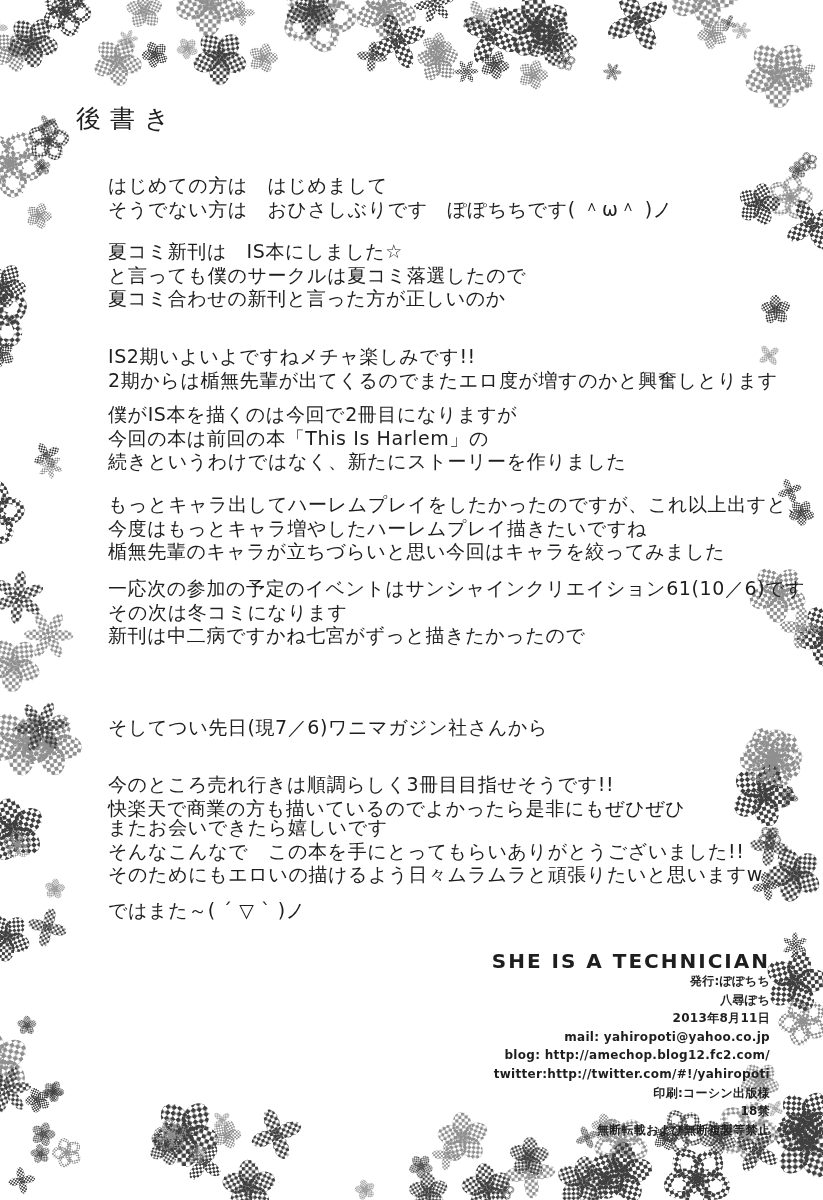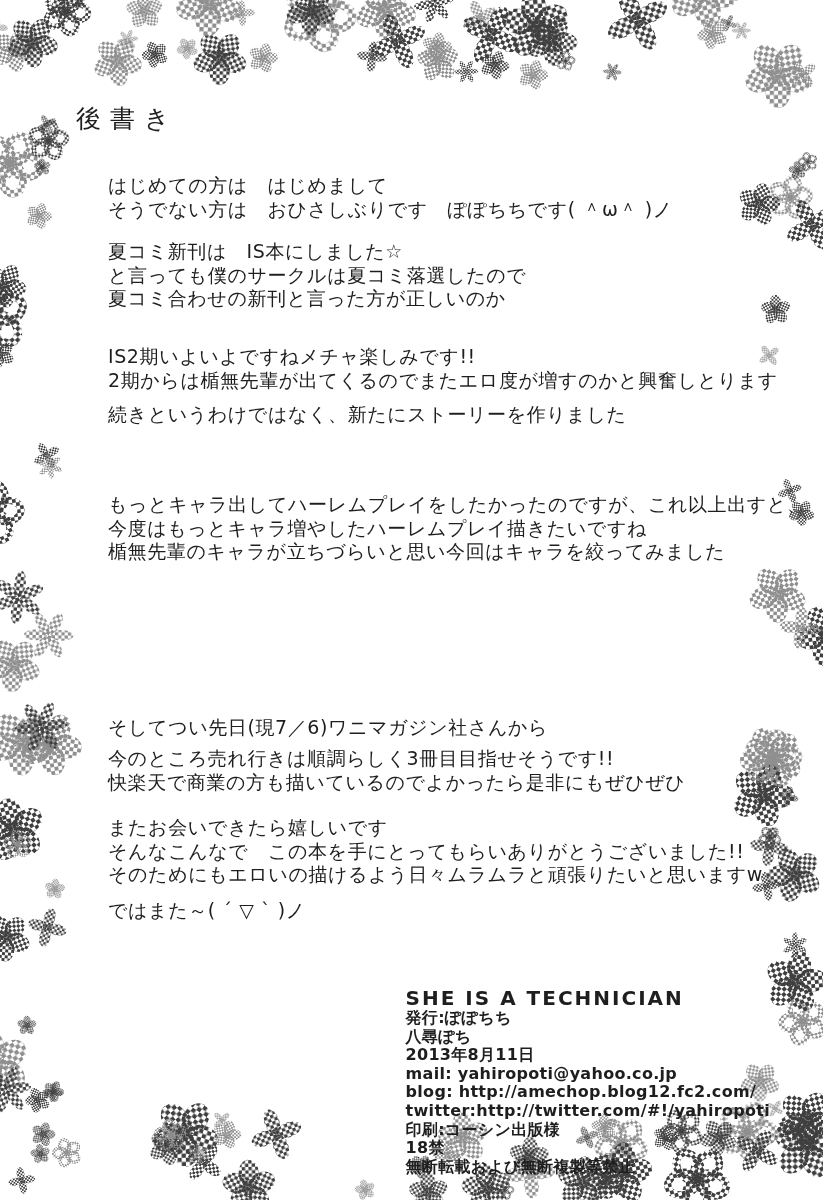--- a/index.html
+++ b/index.html
@@ -18,24 +18,24 @@
     position:absolute;left:76px;top:102px;
     font-size:25px;font-weight:normal;letter-spacing:9px;margin:0;
     white-space:nowrap;
   }
   .block{position:absolute;left:76px;white-space:nowrap;margin-left:32px;}
   .line{
     font-size:19px;line-height:23.5px;letter-spacing:0.6px;
     white-space:nowrap;
   }
   .colophon{
-    position:absolute;right:53px;top:987px;z-index:2;
-    font-weight:bold;white-space:nowrap;
-  }
-  .credit-line{font-size:16px;line-height:18.6px;letter-spacing:0.3px;}
+    position:absolute;right:53px;top:950px;z-index:2;
+    text-align:right;font-weight:bold;white-space:nowrap;
+  }
+  .credit-line{font-size:12px;line-height:18.6px;letter-spacing:0.3px;}
   .credit-title{font-size:20px;line-height:22px;letter-spacing:2px;}
 </style>
 </head>
 <body>
 
 <div class="page">
 
   <svg id="border-svg" width="823" height="1200" viewBox="0 0 823 1200">
     <defs>
       <pattern id="htd" width="3" height="3" patternUnits="userSpaceOnUse">
@@ -223,35 +223,42 @@
       <div class="line">と言っても僕のサークルは夏コミ落選したので</div>
       <div class="line">夏コミ合わせの新刊と言った方が正しいのか</div>
     </div>
 
     <div class="block" style="top:345px">
       <div class="line">IS2期いよいよですねメチャ楽しみです!!</div>
       <div class="line">2期からは楯無先輩が出てくるのでまたエロ度が増すのかと興奮しとります</div>
     </div>
 
     <div class="block" style="top:403px">
+      <div class="line">僕がIS本を描くのは今回で2冊目になりますが</div>
+      <div class="line">今回の本は前回の本「This Is Harlem」の</div>
       <div class="line">続きというわけではなく、新たにストーリーを作りました</div>
     </div>
 
     <div class="block" style="top:493px">
       <div class="line">もっとキャラ出してハーレムプレイをしたかったのですが、これ以上出すと、</div>
       <div class="line">今度はもっとキャラ増やしたハーレムプレイ描きたいですね</div>
       <div class="line">楯無先輩のキャラが立ちづらいと思い今回はキャラを絞ってみました</div>
     </div>
 
+    <div class="block" style="top:577px">
+      <div class="line">一応次の参加の予定のイベントはサンシャインクリエイション61(10／6)です</div>
+      <div class="line">その次は冬コミになります</div>
+      <div class="line">新刊は中二病ですかね七宮がずっと描きたかったので</div>
+    </div>
 
     <div class="block" style="top:716px">
       <div class="line">そしてつい先日(現7／6)ワニマガジン社さんから</div>
     </div>
 
-    <div class="block" style="top:747px">
+    <div class="block" style="top:773px">
       <div class="line">今のところ売れ行きは順調らしく3冊目目指せそうです!!</div>
       <div class="line">快楽天で商業の方も描いているのでよかったら是非にもぜひぜひ</div>
     </div>
 
     <div class="block" style="top:816px">
       <div class="line">またお会いできたら嬉しいです</div>
       <div class="line">そんなこんなで　この本を手にとってもらいありがとうございました!!</div>
       <div class="line">そのためにもエロいの描けるよう日々ムラムラと頑張りたいと思いますw</div>
     </div>
 

